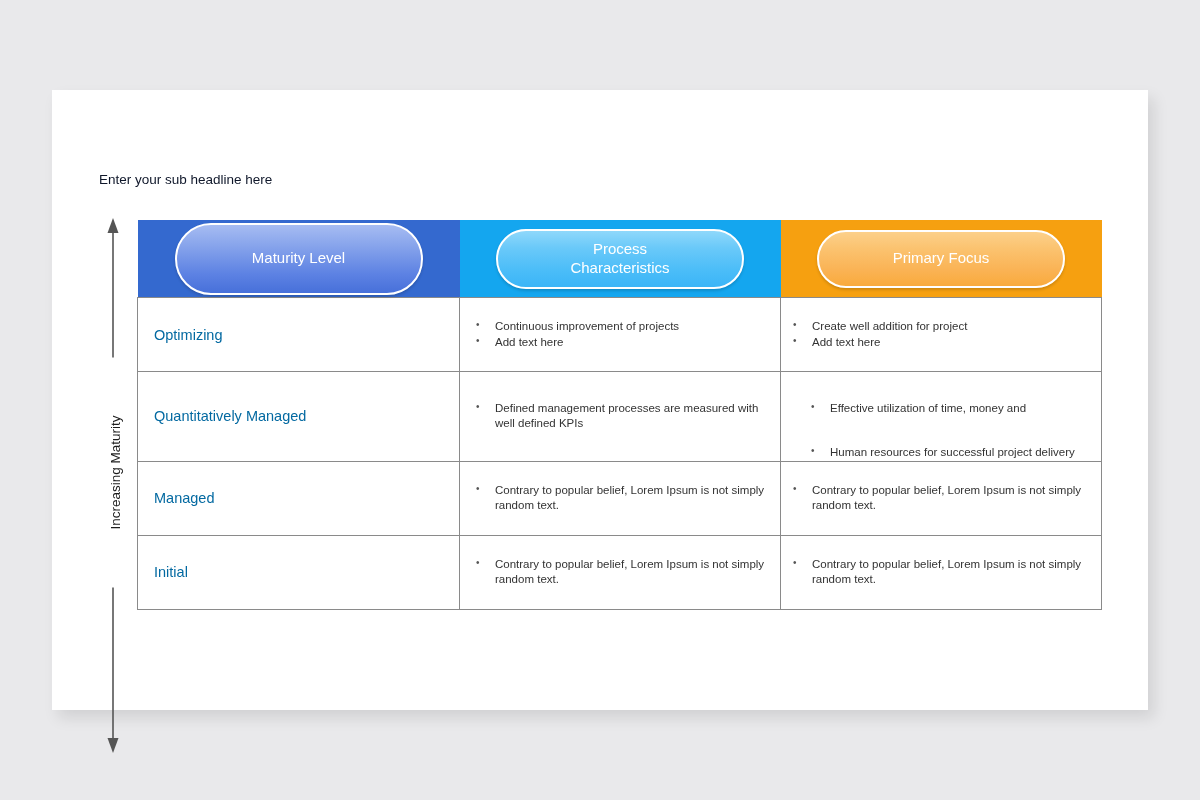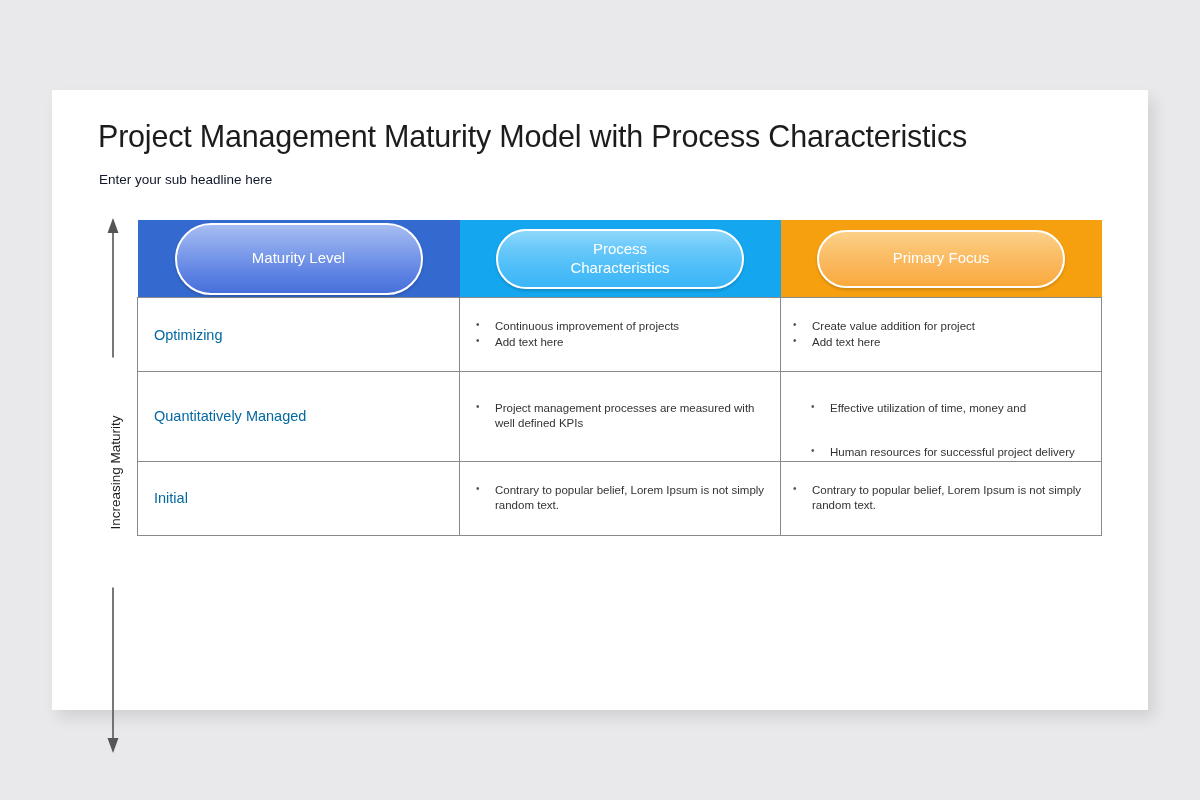--- a/index.html
+++ b/index.html
@@ -163,21 +163,20 @@
   .ind-b ul.bullets { padding-left: 12px; }
   .ind-b ul.bullets li { padding-left: 19px; }
   .ind-c ul.bullets { padding-left: 30px; }
   .ind-c ul.bullets li { padding-left: 19px; margin-top: 29px; }
 </style>
 </head>
 <body>
 
 <div class="slide">
 
-  <div class="title">Project Management Maturity Model with Process Characteristics</div>
   <div class="subtitle">Enter your sub headline here</div>
 
   <div class="axis">
     <svg width="34" height="535" viewBox="0 0 34 535">
       <line x1="17" y1="12" x2="17" y2="523" stroke="#555555" stroke-width="1.6"></line>
       <polygon points="17,0 11.5,15 22.5,15" fill="#555555"></polygon>
       <polygon points="17,535 11.5,520 22.5,520" fill="#555555"></polygon>
     </svg>
     <div class="axis-label">Increasing Maturity</div>
   </div>
@@ -213,42 +212,55 @@
       <tr>
         <td class="level-cell">Optimizing</td>
         <td class="bullets-cell ind-a">
           <ul class="bullets">
             <li>Continuous improvement of projects</li>
             <li>Add text here</li>
           </ul>
         </td>
         <td class="bullets-cell ind-b">
           <ul class="bullets">
-            <li>Create value addition for project</li>
+            <li>Create well addition for project</li>
             <li>Add text here</li>
           </ul>
         </td>
       </tr>
 
       <tr>
         <td class="level-cell">Quantitatively Managed</td>
         <td class="bullets-cell ind-a">
           <ul class="bullets">
-            <li>Project management processes are measured with well defined KPIs</li>
+            <li>Defined management processes are measured with well defined KPIs</li>
           </ul>
         </td>
         <td class="bullets-cell ind-c">
           <ul class="bullets">
             <li>Effective utilization of time, money and</li>
             <li>Human resources for successful project delivery</li>
           </ul>
         </td>
       </tr>
 
 
+      <tr>
+        <td class="level-cell">Managed</td>
+        <td class="bullets-cell ind-a">
+          <ul class="bullets">
+            <li>Contrary to popular belief, Lorem Ipsum is not simply random text.</li>
+          </ul>
+        </td>
+        <td class="bullets-cell ind-b">
+          <ul class="bullets">
+            <li>Contrary to popular belief, Lorem Ipsum is not simply random text.</li>
+          </ul>
+        </td>
+      </tr>
 
       <tr>
         <td class="level-cell">Initial</td>
         <td class="bullets-cell ind-a">
           <ul class="bullets">
             <li>Contrary to popular belief, Lorem Ipsum is not simply random text.</li>
           </ul>
         </td>
         <td class="bullets-cell ind-b">
           <ul class="bullets">

